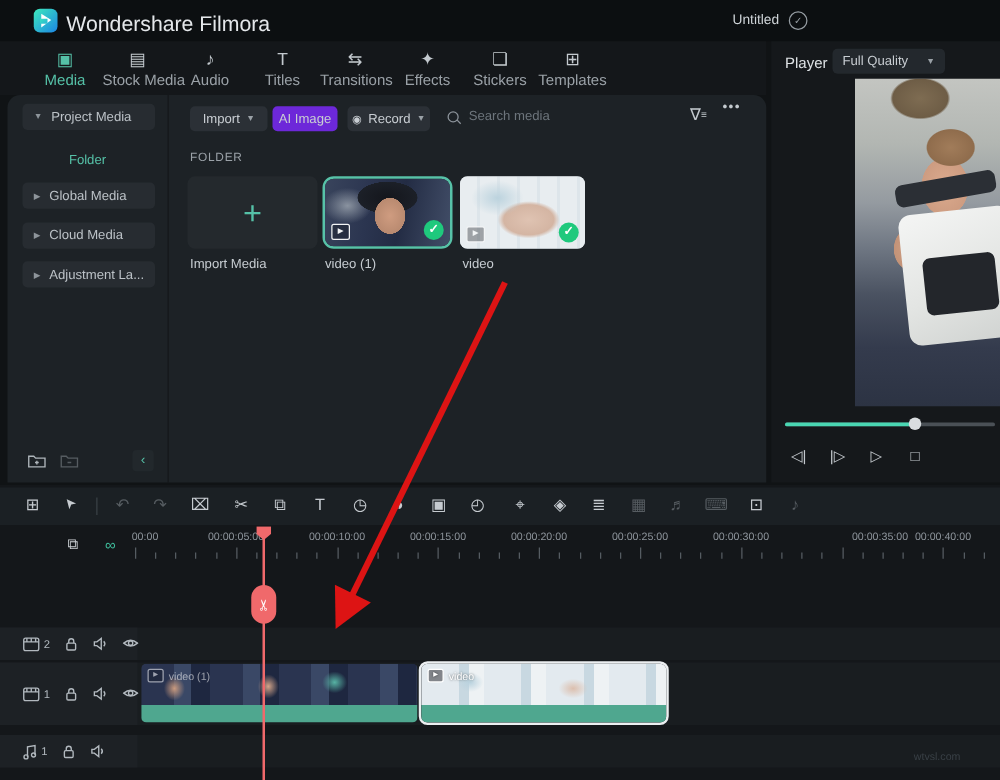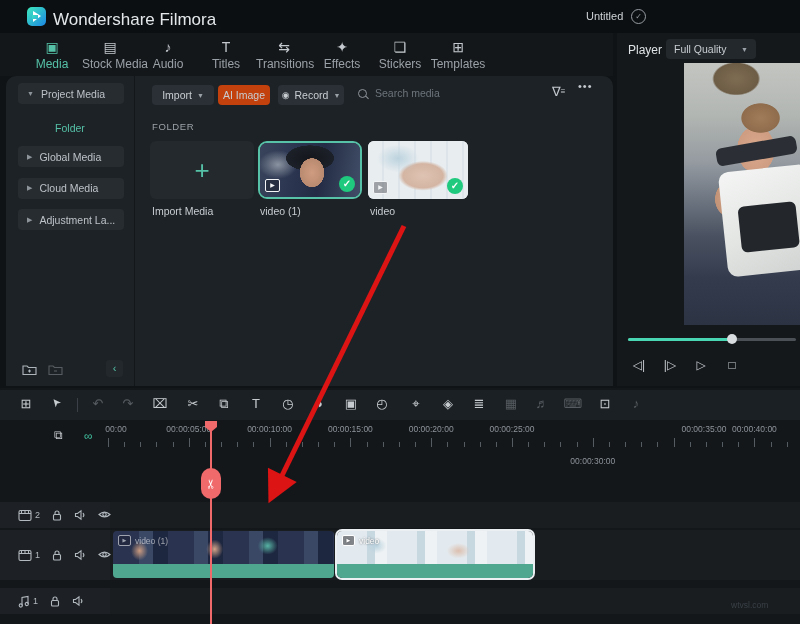--- a/index.html
+++ b/index.html
@@ -39,21 +39,21 @@
   #side-bottom{position:absolute;left:0;top:282px;width:128px;height:24px;}
   .folder-ico{position:absolute;top:4px;width:15px;height:13px;}
   .folder-ico svg{stroke:#aeb5ba;fill:none;stroke-width:1.1;}
   .folder-ico.dim svg{stroke:#565c61;}
   #collapse-btn{position:absolute;left:100px;top:2px;width:17px;height:17px;background:#22282c;
     border-radius:3px;color:#55c1a7;font-size:11px;line-height:16px;text-align:center;cursor:pointer;}
   
   .mbtn{position:absolute;top:9px;height:20px;background:#2b3036;border-radius:4px;font-size:10.5px;
     color:#c8cdd2;display:flex;align-items:center;justify-content:center;gap:5px;cursor:pointer;box-sizing:border-box;}
   #btn-import{left:146px;width:62px;}
-  #btn-ai{left:212px;width:52px;background:#c2410c;}
+  #btn-ai{left:212px;width:52px;background:#6d28d9;}
   #btn-record{left:272px;width:66px;}
   .chev{font-size:7px;color:#9aa1a7;}
   .rec-dot{font-size:9px;color:#c8cdd2;}
   #searchbox{position:absolute;left:352px;top:11px;display:flex;align-items:center;gap:8px;cursor:text;}
   #search-glass{width:7px;height:7px;border:1.4px solid #8d949b;border-radius:50%;position:relative;}
   #search-glass:after{content:"";position:absolute;left:6px;top:7px;width:4px;height:1.4px;background:#8d949b;transform:rotate(45deg);}
   #search-ph{font-size:10.5px;color:#6d757c;}
   #filter-btn{position:absolute;left:546px;top:8px;font-size:13px;color:#c3c9ce;cursor:pointer;}
   #filter-btn .lines{font-size:8px;letter-spacing:0;vertical-align:2px;}
   #more-btn{position:absolute;left:572px;top:4px;font-size:11px;letter-spacing:1px;color:#c3c9ce;cursor:pointer;}
@@ -334,21 +334,21 @@
       </div>
     <div id="stack-icon">⧉</div>
     <div id="link-icon">∞</div>
     <div id="ruler">
         <span class="rlabel" style="left: 116px;">00:00</span>
         <span class="rlabel" style="left: 188.8px;">00:00:05:00</span>
         <span class="rlabel" style="left: 269.6px;">00:00:10:00</span>
         <span class="rlabel" style="left: 350.4px;">00:00:15:00</span>
         <span class="rlabel" style="left: 431.2px;">00:00:20:00</span>
         <span class="rlabel" style="left: 512px;">00:00:25:00</span>
-        <span class="rlabel" style="left: 592.8px; margin-top: 32px;">00:00:30:00</span>
+        <span class="rlabel" style="left: 592.8px;">00:00:30:00</span>
         <span class="rlabel" style="left: 692px; margin-left: 12px;">00:00:35:00</span>
         <span class="rlabel" style="left: 754.4px;">00:00:40:00</span>
         <span class="tick" style="left: 108px; height: 9px;"></span>
         <span class="tick" style="left: 124.16px; height: 5px;"></span>
         <span class="tick" style="left: 140.32px; height: 5px;"></span>
         <span class="tick" style="left: 156.48px; height: 5px;"></span>
         <span class="tick" style="left: 172.64px; height: 5px;"></span>
         <span class="tick" style="left: 188.8px; height: 9px;"></span>
         <span class="tick" style="left: 204.96px; height: 5px;"></span>
         <span class="tick" style="left: 221.12px; height: 5px;"></span>

